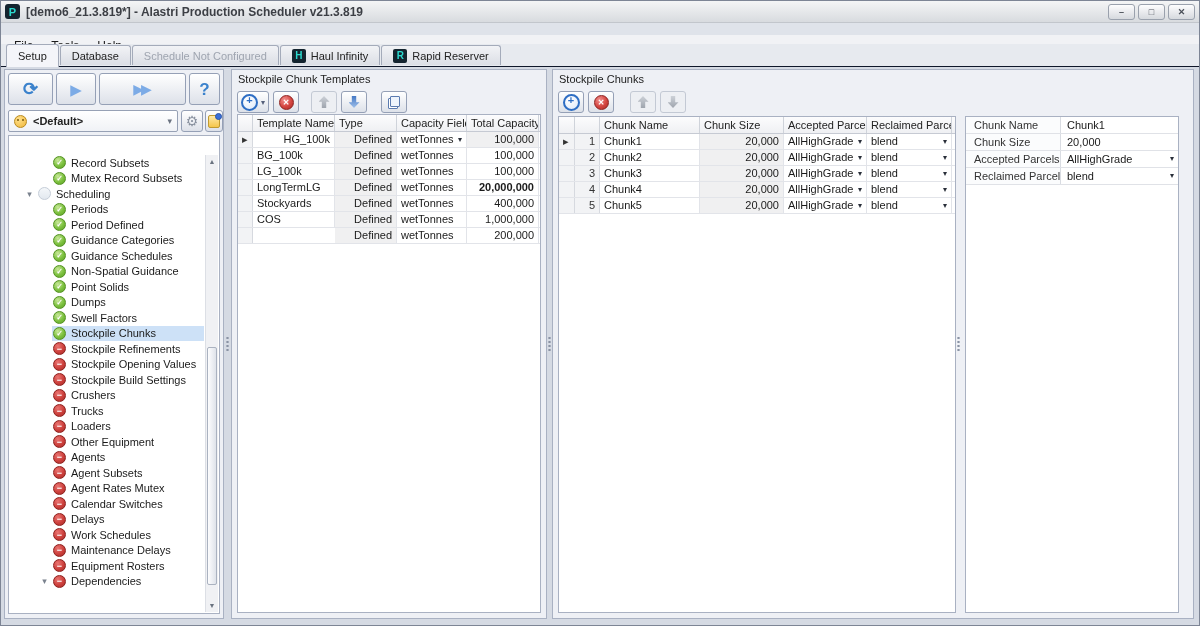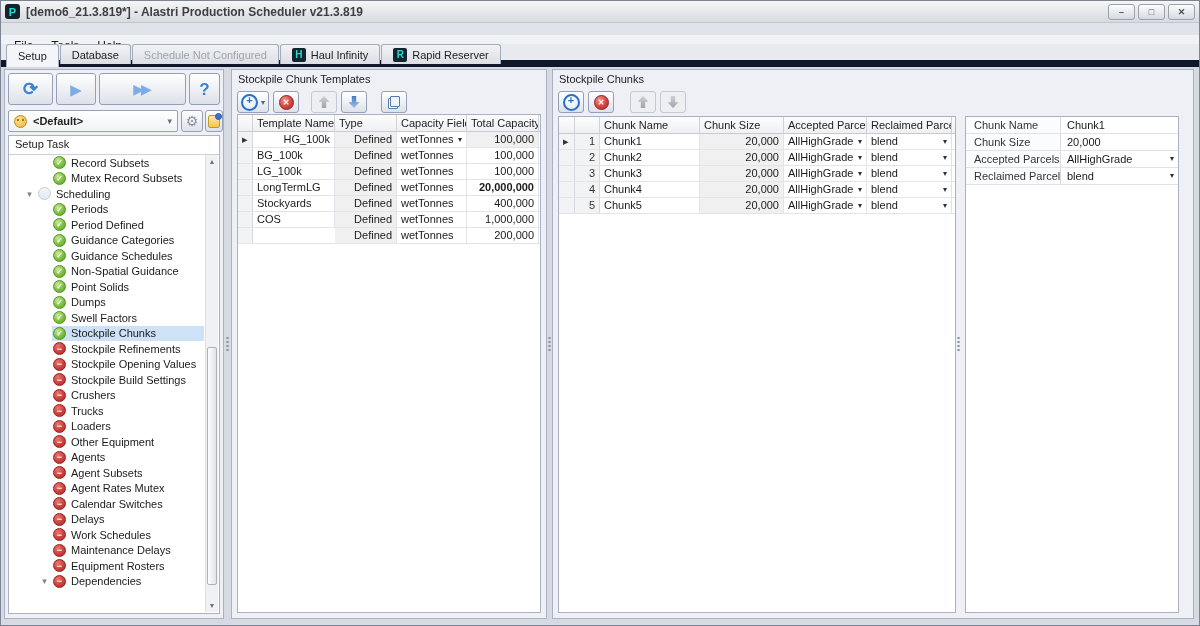--- a/index.html
+++ b/index.html
@@ -13,21 +13,21 @@
   .title-text{font-size:12px;font-weight:bold;color:#3c3f45;}
   .win-btns{margin-left:auto;display:flex;gap:3px;}
   .win-btn{width:25px;height:14px;border:1px solid #9aa1ad;border-radius:3px;
     background:linear-gradient(#fdfdfe,#d6d9de);color:#4a4f58;font-size:9px;font-weight:bold;
     display:flex;align-items:center;justify-content:center;line-height:10px;}
   
   .menubar{position:absolute;top:34px;left:0;right:0;height:21px;background:#f1f2f5;display:flex;align-items:center;padding-left:4px;}
   .menu-item{padding:2px 9px;font-size:12px;color:#1c1c1c;}
   
   .tabstrip{position:absolute;top:43px;left:0;right:0;height:23px;background:#e7eaef;
-    border-bottom:7px solid #0f172a;display:flex;align-items:flex-start;padding-left:5px;box-sizing:border-box;}
+    border-bottom:1px solid #0f172a;display:flex;align-items:center;padding-left:5px;box-sizing:border-box;}
   .tab{height:19px;display:flex;align-items:center;padding:0 11px;margin-right:1px;
     background:linear-gradient(#f2f3f6,#dbdee5);border:1px solid #a4abba;border-bottom:none;
     border-radius:3px 3px 0 0;color:#222;}
   .tab.active{height:22px;background:#f4f5f9;margin-bottom:-1px;position:relative;z-index:2;}
   .tab.disabled{color:#9fa5b0;}
   .tab-icon{width:14px;height:14px;background:#14242f;color:#2bd9ce;font-weight:bold;font-size:10px;
     display:inline-flex;align-items:center;justify-content:center;border-radius:2px;margin-right:5px;}
   
   .content{position:absolute;top:66px;left:0;right:0;bottom:0;background:#d5dae3;}
   .panel{position:absolute;top:2px;bottom:6px;background:#eef0f5;border:1px solid #a9b1c2;box-sizing:border-box;}
@@ -187,21 +187,20 @@
         <span class="combo-text">&lt;Default&gt;</span>
         <span class="combo-caret">▾</span>
       </div>
       <div class="sq-btn" style="left:176px">
         <span class="gear-icon">⚙</span>
       </div>
       <div class="sq-btn" style="left:200px;width:18px">
         <span class="note-icon"></span>
       </div>
       <div class="gbox tree-box">
-        <div class="gbox-header">Setup Task</div>
         <div class="tree">
             <div class="tree-row" style="padding-left: 27px;">
               <span class="t-sp"></span>
               <span class="t-hl">
                 <span class="ticon t-check">✓</span>
                 <span class="t-label">Record Subsets</span>
               </span>
             </div>
             <div class="tree-row" style="padding-left: 27px;">
               <span class="t-sp"></span>

